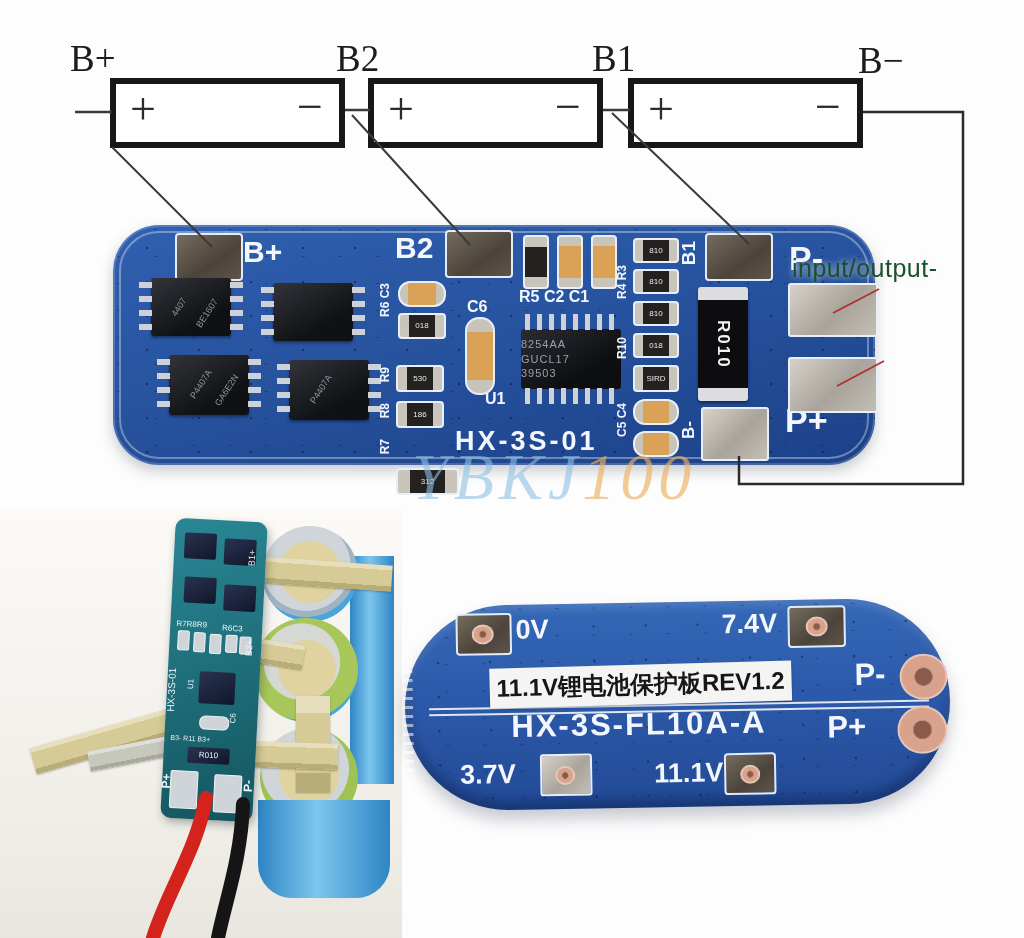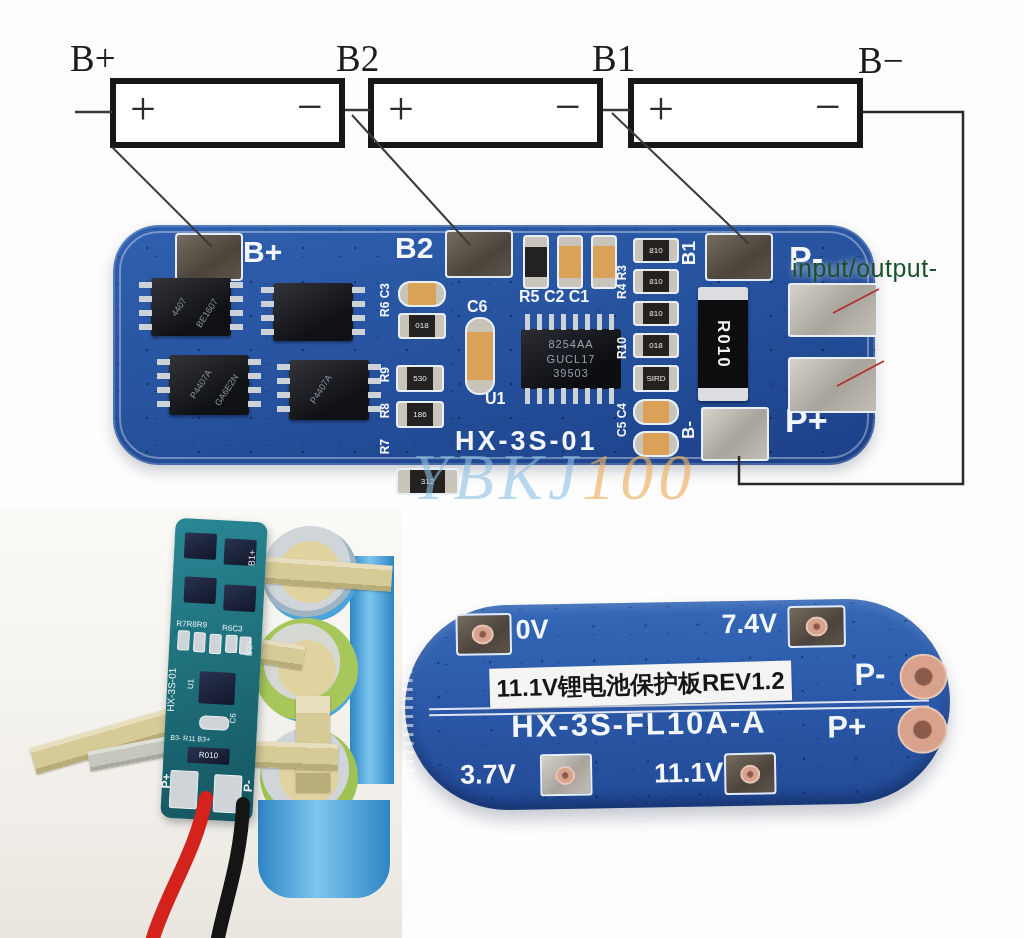--- a/index.html
+++ b/index.html
@@ -24,21 +24,21 @@
   .silk{position:absolute;color:#f3f7fd;font-weight:bold;line-height:1;}
   .soic{position:absolute;background:linear-gradient(150deg,#33343a,#101114 70%);border-radius:3px;box-shadow:0 2px 3px rgba(0,0,20,.4);}
   .pins-l,.pins-r{position:absolute;top:4px;bottom:4px;width:13px;
        background:repeating-linear-gradient(180deg,#cdd1d8 0 6px,rgba(0,0,0,0) 6px 14px);}
   .pins-l{left:-12px;} .pins-r{right:-12px;}
   .chipmark{position:absolute;color:#8d939d;font-size:9px;line-height:1.15;transform:rotate(-57deg);white-space:nowrap;}
   .tssop{position:absolute;background:linear-gradient(150deg,#2c2d33,#0d0e12 70%);border-radius:3px;}
   .pins-t,.pins-b{position:absolute;left:4px;right:4px;height:16px;
        background:repeating-linear-gradient(90deg,#cdd1d8 0 5px,rgba(0,0,0,0) 5px 12px);}
   .pins-t{top:-15px;} .pins-b{bottom:-15px;}
-  .ictext{position:absolute;inset:0;display:flex;flex-direction:column;align-items:center;justify-content:center;
+  .ictext{position:absolute;inset:0;display:flex;flex-direction:column;justify-content:center;
           color:#9aa0a8;font-size:11px;line-height:1.35;letter-spacing:1px;}
   .res{position:absolute;box-sizing:border-box;border:2px solid #e9eff9;border-radius:4px;
        background:linear-gradient(90deg,#cac5bb 0 20%,#232220 20% 80%,#cac5bb 80%);
        display:flex;align-items:center;justify-content:center;}
   .res>span{font-size:8px;color:#e8e8e8;line-height:1;}
   .cap-tan{position:absolute;box-sizing:border-box;border:2px solid #e9eff9;border-radius:4px;
        background:linear-gradient(90deg,#c9c4ba 0 18%,#d9a257 18% 82%,#c9c4ba 82%);}
   .cap-tan-v{background:linear-gradient(180deg,#c9c4ba 0 18%,#d9a257 18% 82%,#c9c4ba 82%);}
   .res-v{background:linear-gradient(180deg,#cac5bb 0 20%,#232220 20% 80%,#cac5bb 80%);}
   .shunt{position:absolute;border-radius:3px;background:linear-gradient(180deg,#dcdde0 0 11%,#0d0d10 11% 89%,#dcdde0 89%);

